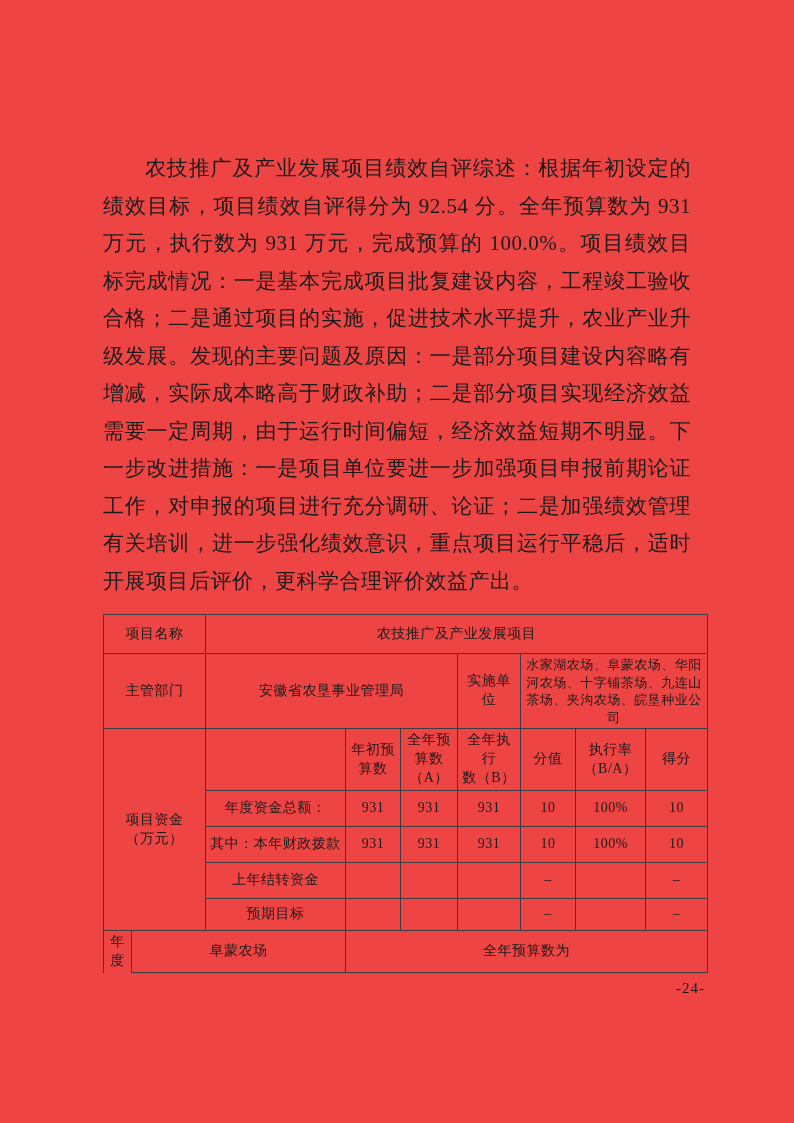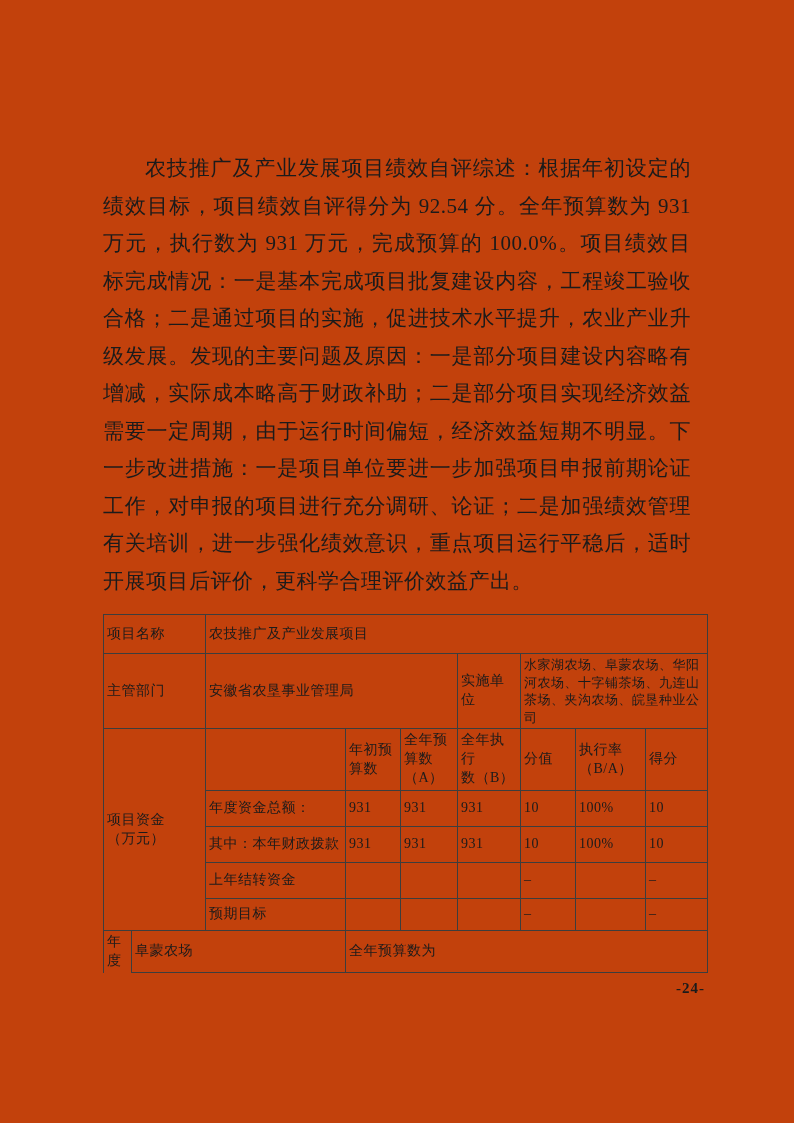--- a/index.html
+++ b/index.html
@@ -5,21 +5,21 @@
   html, body {
     margin: 0;
     padding: 0;
     background: #e8e8e8;
   }
   .page {
     position: relative;
     width: 794px;
     height: 1123px;
     margin: 0 auto;
-    background: #c2410c;
+    background: #ef4444;
     box-sizing: border-box;
     padding: 150px 87px 0 103px;
     font-family: "Liberation Serif", serif;
     color: #141414;
     overflow: hidden;
   }
   
   .body-text {
     margin: 0;
     padding-right: 16px;
@@ -51,21 +51,21 @@
   table.eval {
     margin-top: 14px;
     border-collapse: collapse;
     table-layout: fixed;
     width: 604px;
     font-size: 14px;
     color: #1b1b1b;
   }
   table.eval td {
     border: 1px solid #3d3d3d;
-    text-align: left;
+    text-align: center;
     vertical-align: middle;
     padding: 2px 3px;
     line-height: 1.35;
     letter-spacing: 0.5px;
     overflow: hidden;
   }
   .pre { white-space: pre-line; }
   .impl-value {
     font-size: 13px;
     line-height: 1.55;
@@ -84,21 +84,20 @@
   .row-last td { height: 35px; }
   
   .page-number {
     margin-top: 7px;
     text-align: right;
     padding-right: 2px;
     font-size: 15px;
     letter-spacing: 1px;
     font-family: "Liberation Serif", serif;
     color: #1b1b1b;
-    font-weight: bold;
   }
 </style>
 </head>
 <body>
 
 <div class="page">
 
   <p class="body-text">农技推广及产业发展项目绩效自评综述：根据年初设定的绩效目标，项目绩效自评得分为 92.54 分。全年预算数为 931 万元，执行数为 931 万元，完成预算的 100.0%。项目绩效目标完成情况：一是基本完成项目批复建设内容，工程竣工验收合格；二是通过项目的实施，促进技术水平提升，农业产业升级发展。发现的主要问题及原因：一是部分项目建设内容略有增减，实际成本略高于财政补助；二是部分项目实现经济效益需要一定周期，由于运行时间偏短，经济效益短期不明显。下一步改进措施：一是项目单位要进一步加强项目申报前期论证工作，对申报的项目进行充分调研、论证；二是加强绩效管理有关培训，进一步强化绩效意识，重点项目运行平稳后，适时开展项目后评价，更科学合理评价效益产出。</p>
 
 

